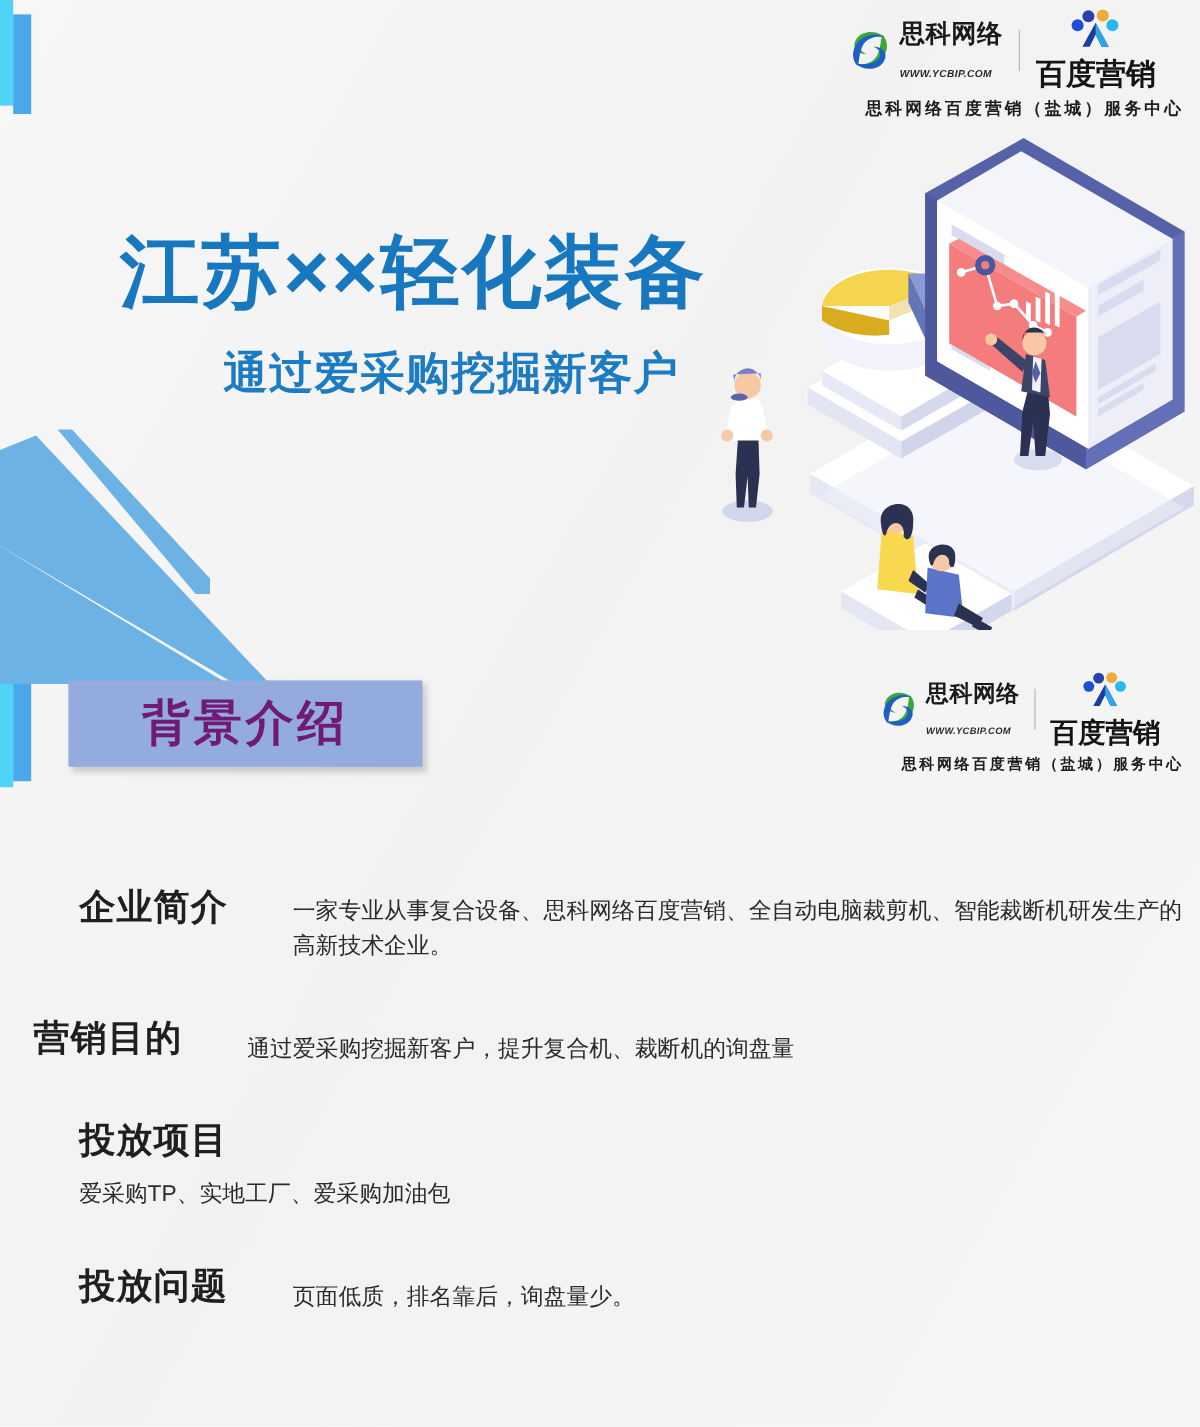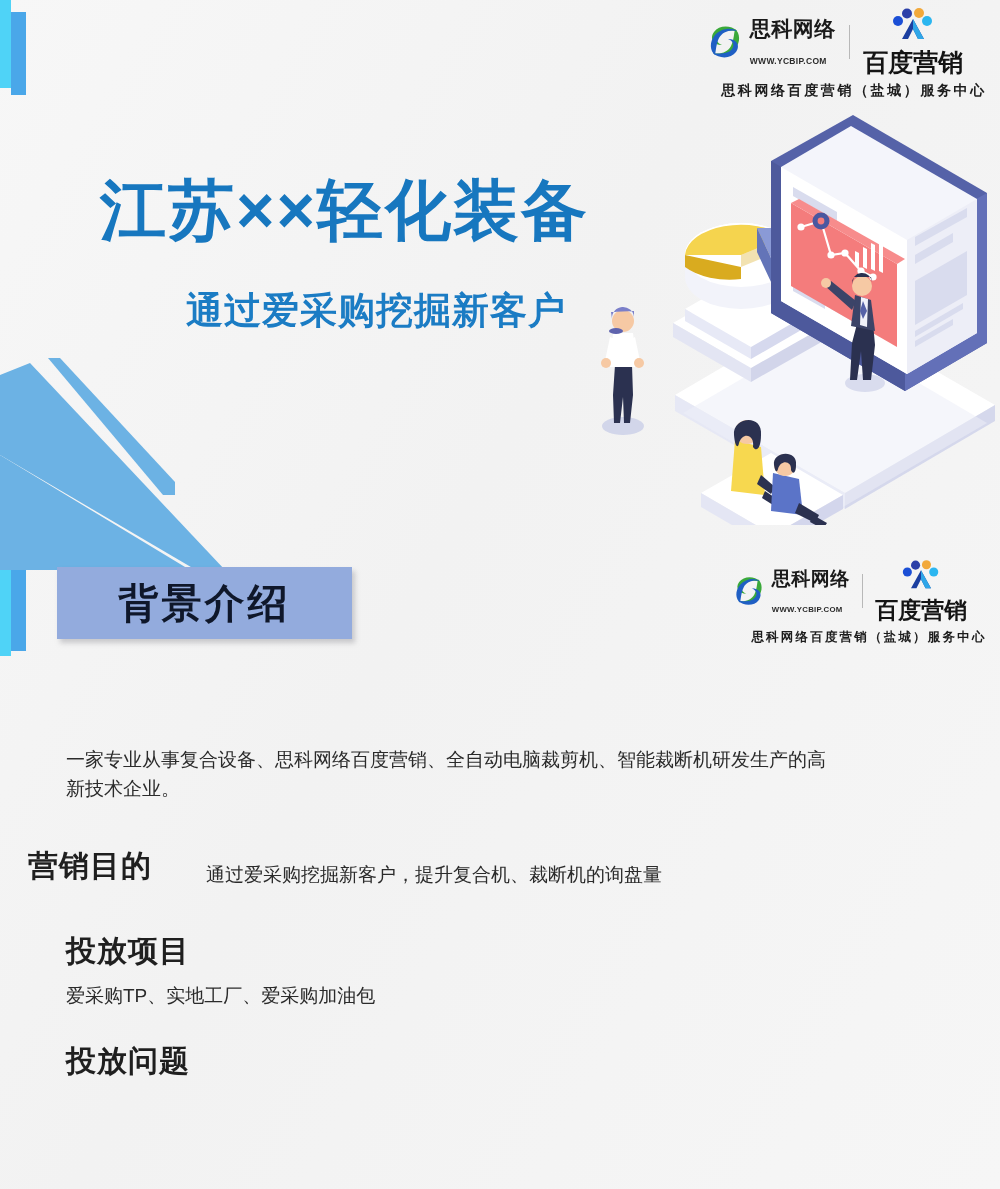--- a/index.html
+++ b/index.html
@@ -62,20 +62,21 @@
     color: #1a1a1a;
     letter-spacing: 0.5px;
   }
   .logo-block.mid .sike-cn { font-size: 19px; }
   .sike-url {
     font-size: 8.5px;
     font-weight: bold;
     color: #2b2b2b;
     letter-spacing: 0.3px;
     margin-top: 18px;
+    font-style: italic;
   }
   .logo-block.mid .sike-url { font-size: 7.8px; }
 
   .logo-divider {
     width: 1.5px;
     height: 34px;
     background: #b8b8b8;
     margin: 0 4px;
   }
 
@@ -96,21 +97,21 @@
     letter-spacing: 2.6px;
     margin-top: 7px;
     white-space: nowrap;
     margin-left: 40px;
   }
   .logo-block.mid .service-center { font-size: 12.5px; letter-spacing: 2.2px; }
 
   
   .title-main {
     position: absolute;
-    left: 100px; top: 177px;
+    left: 100px; top: 193px;
     font-size: 66px;
     font-weight: bold;
     color: #1777bf;
     letter-spacing: 2px;
     white-space: nowrap;
     line-height: 1;
   }
   .title-sub {
     position: absolute;
     left: 186px; top: 292px;
@@ -129,41 +130,41 @@
     width: 295px; height: 72px;
     background: #93abdd;
     box-shadow: 3px 4px 5px rgba(120,120,130,0.35);
     display: flex;
     align-items: center;
     justify-content: center;
   }
   .section-header-text {
     font-size: 40px;
     font-weight: bold;
-    color: #0f172a;
+    color: #701a75;
     letter-spacing: 3px;
     line-height: 1;
     text-align: center;
   }
 
   
   .info-list {
     position: absolute;
     left: 0px; top: 725px;
     width: 1000px;
   }
   .info-row {
     display: flex;
     align-items: flex-start;
     padding: 0 0 0 66px;
   }
   .info-row.r0 { margin-top: 14px; }
   .info-row.r1 { margin-top: 44px; padding-left: 28px; }
   .info-row.r2 { margin-top: 44px; flex-direction: column; }
-  .info-row.r3 { margin-top: 32px; }
+  .info-row.r3 { margin-top: 44px; }
 
   .info-label {
     flex: none;
     width: 178px;
     font-size: 30px;
     font-weight: bold;
     color: #1f1f1f;
     letter-spacing: 1px;
     line-height: 1.2;
     white-space: nowrap;
@@ -403,28 +404,30 @@
     </div>
     <div class="service-center">思科网络百度营销（盐城）服务中心</div>
   </div>
 
   <div class="section-header">
     <div class="section-header-text">背景介绍</div>
   </div>
 
   <div class="info-list">
     <div class="info-row r0">
+      <div class="info-label">企业简介</div>
       <div class="info-value">一家专业从事复合设备、思科网络百度营销、全自动电脑裁剪机、智能裁断机研发生产的高新技术企业。</div>
     </div>
     <div class="info-row r1">
       <div class="info-label">营销目的</div>
       <div class="info-value">通过爱采购挖掘新客户，提升复合机、裁断机的询盘量</div>
     </div>
     <div class="info-row r2">
       <div class="info-label">投放项目</div>
       <div class="info-value">爱采购TP、实地工厂、爱采购加油包</div>
     </div>
     <div class="info-row r3">
       <div class="info-label">投放问题</div>
+      <div class="info-value">页面低质，排名靠后，询盘量少。</div>
     </div>
   </div>
 
 </div>
 
 </body></html>

